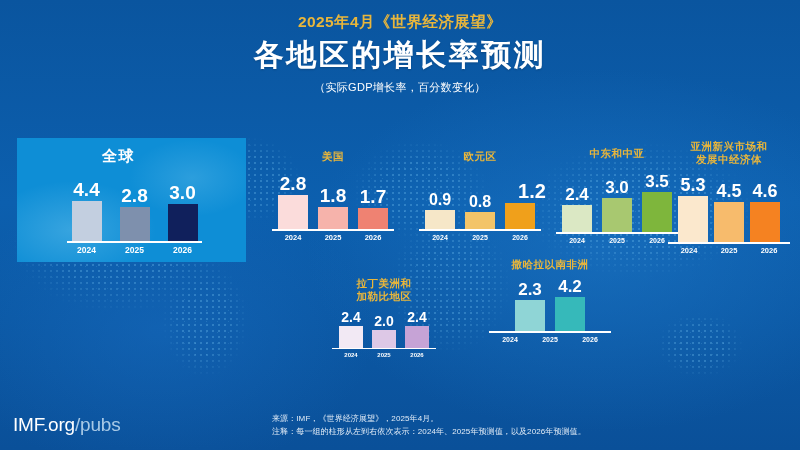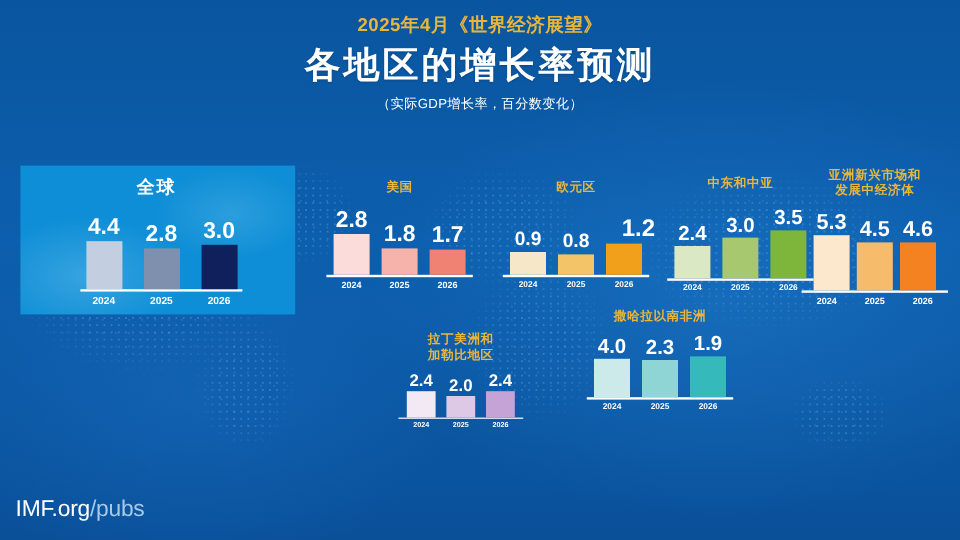--- a/index.html
+++ b/index.html
@@ -91,21 +91,21 @@
     left: 17px; top: 138px;
     width: 229px; height: 124px;
     background:
       radial-gradient(ellipse 120px 70px at 55px 92px, rgba(150,215,245,0.30) 0%, rgba(150,215,245,0) 70%),
       radial-gradient(ellipse 90px 55px at 175px 40px, rgba(150,215,245,0.22) 0%, rgba(150,215,245,0) 70%),
       #0e8ed6;
     z-index: 3;
   }
   .global-title {
     position: absolute;
-    left: 12px; top: 9px;
+    left: 0; top: 9px;
     width: 203px;
     text-align: center;
     color: #ffffff;
     font-size: 15px;
     font-weight: bold;
     letter-spacing: 1.5px;
   }
   .global-chart {
     position: absolute;
     left: 50px; bottom: 8px;
@@ -377,40 +377,40 @@
         </div>
       </div>
   </div>
 
   <div class="chart-block big" style="left:489px; top:258px; width:122px;">
     <div class="region-title">撒哈拉以南非洲</div>
     <div class="chart-body" id="chart-6" style="height:66px; margin-top:6px;">
         <div style="display: flex; flex-direction: column; align-items: center; justify-content: flex-end; height: 100%;">
           <div class="bars" style="gap: 10px;">
             <div class="bar-col" style="width: 30px;">
-              <div class="bar-value" style="font-size: 17px;">4.0</div>
-              <div class="bar-rect" style="height: 32.381px; background: rgb(205, 234, 234);"></div>
-            </div>
-            <div class="bar-col" style="width: 30px;">
               <div class="bar-value" style="font-size: 17px;">2.3</div>
               <div class="bar-rect" style="height: 30.7619px; background: rgb(143, 213, 214);"></div>
             </div>
             <div class="bar-col" style="width: 30px;">
-              <div class="bar-value" style="font-size: 17px;">1.9</div>
+              <div class="bar-value" style="font-size: 17px;">4.2</div>
               <div class="bar-rect" style="height: 34px; background: rgb(54, 185, 186);"></div>
             </div>
           </div>
           <div class="baseline" style="width: 122px;"></div>
           <div class="years" style="gap: 10px; margin-top: 3px;">
             <div class="year-label" style="width: 30px; font-size: 7px;">2024</div>
             <div class="year-label" style="width: 30px; font-size: 7px;">2025</div>
             <div class="year-label" style="width: 30px; font-size: 7px;">2026</div>
           </div>
         </div>
       </div>
   </div>
 
   <div class="logo">
     <span class="bold">IMF.org</span><span class="light">/pubs</span>
   </div>
 
+  <div class="notes">
+    <div>来源：IMF，《世界经济展望》，2025年4月。</div>
+    <div>注释：每一组的柱形从左到右依次表示：2024年、2025年预测值，以及2026年预测值。</div>
+  </div>
 
 </div>
 
 </body></html>

